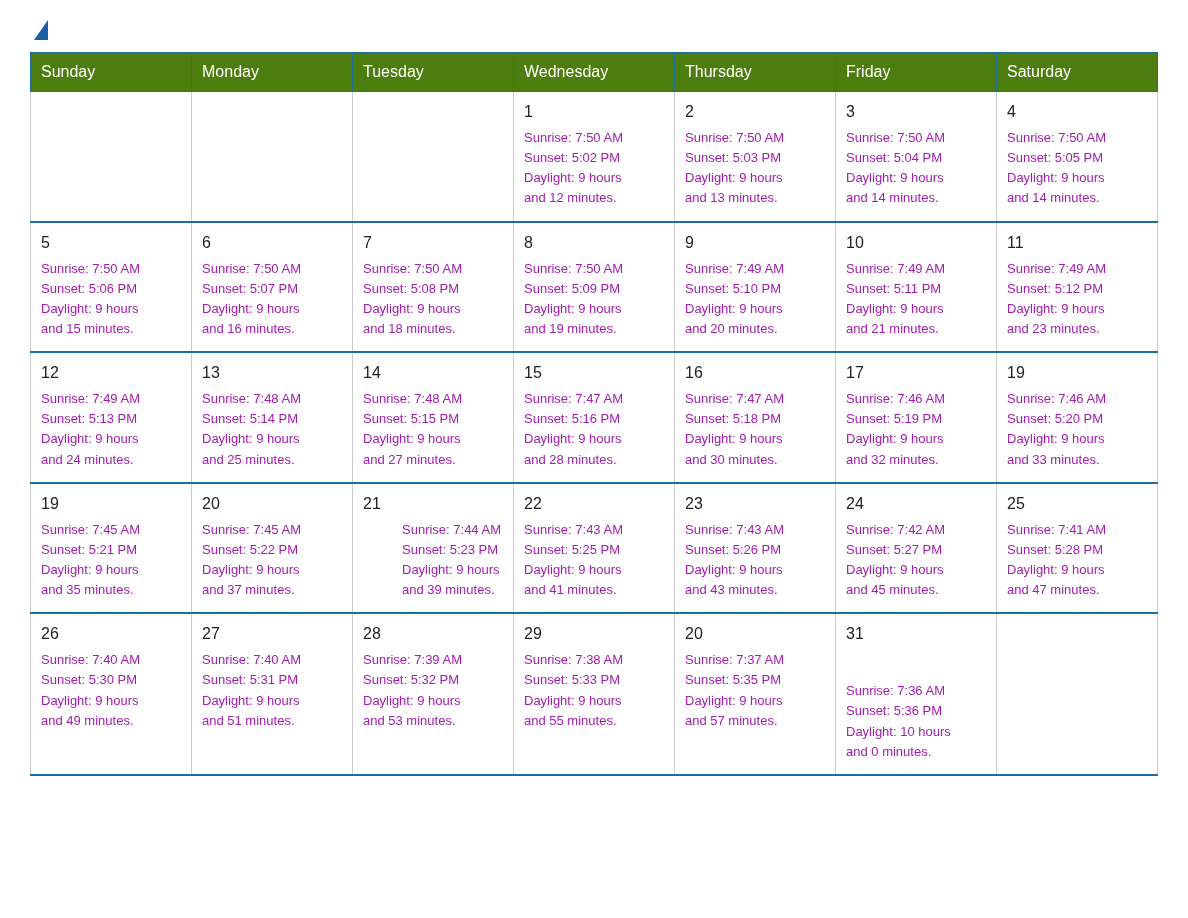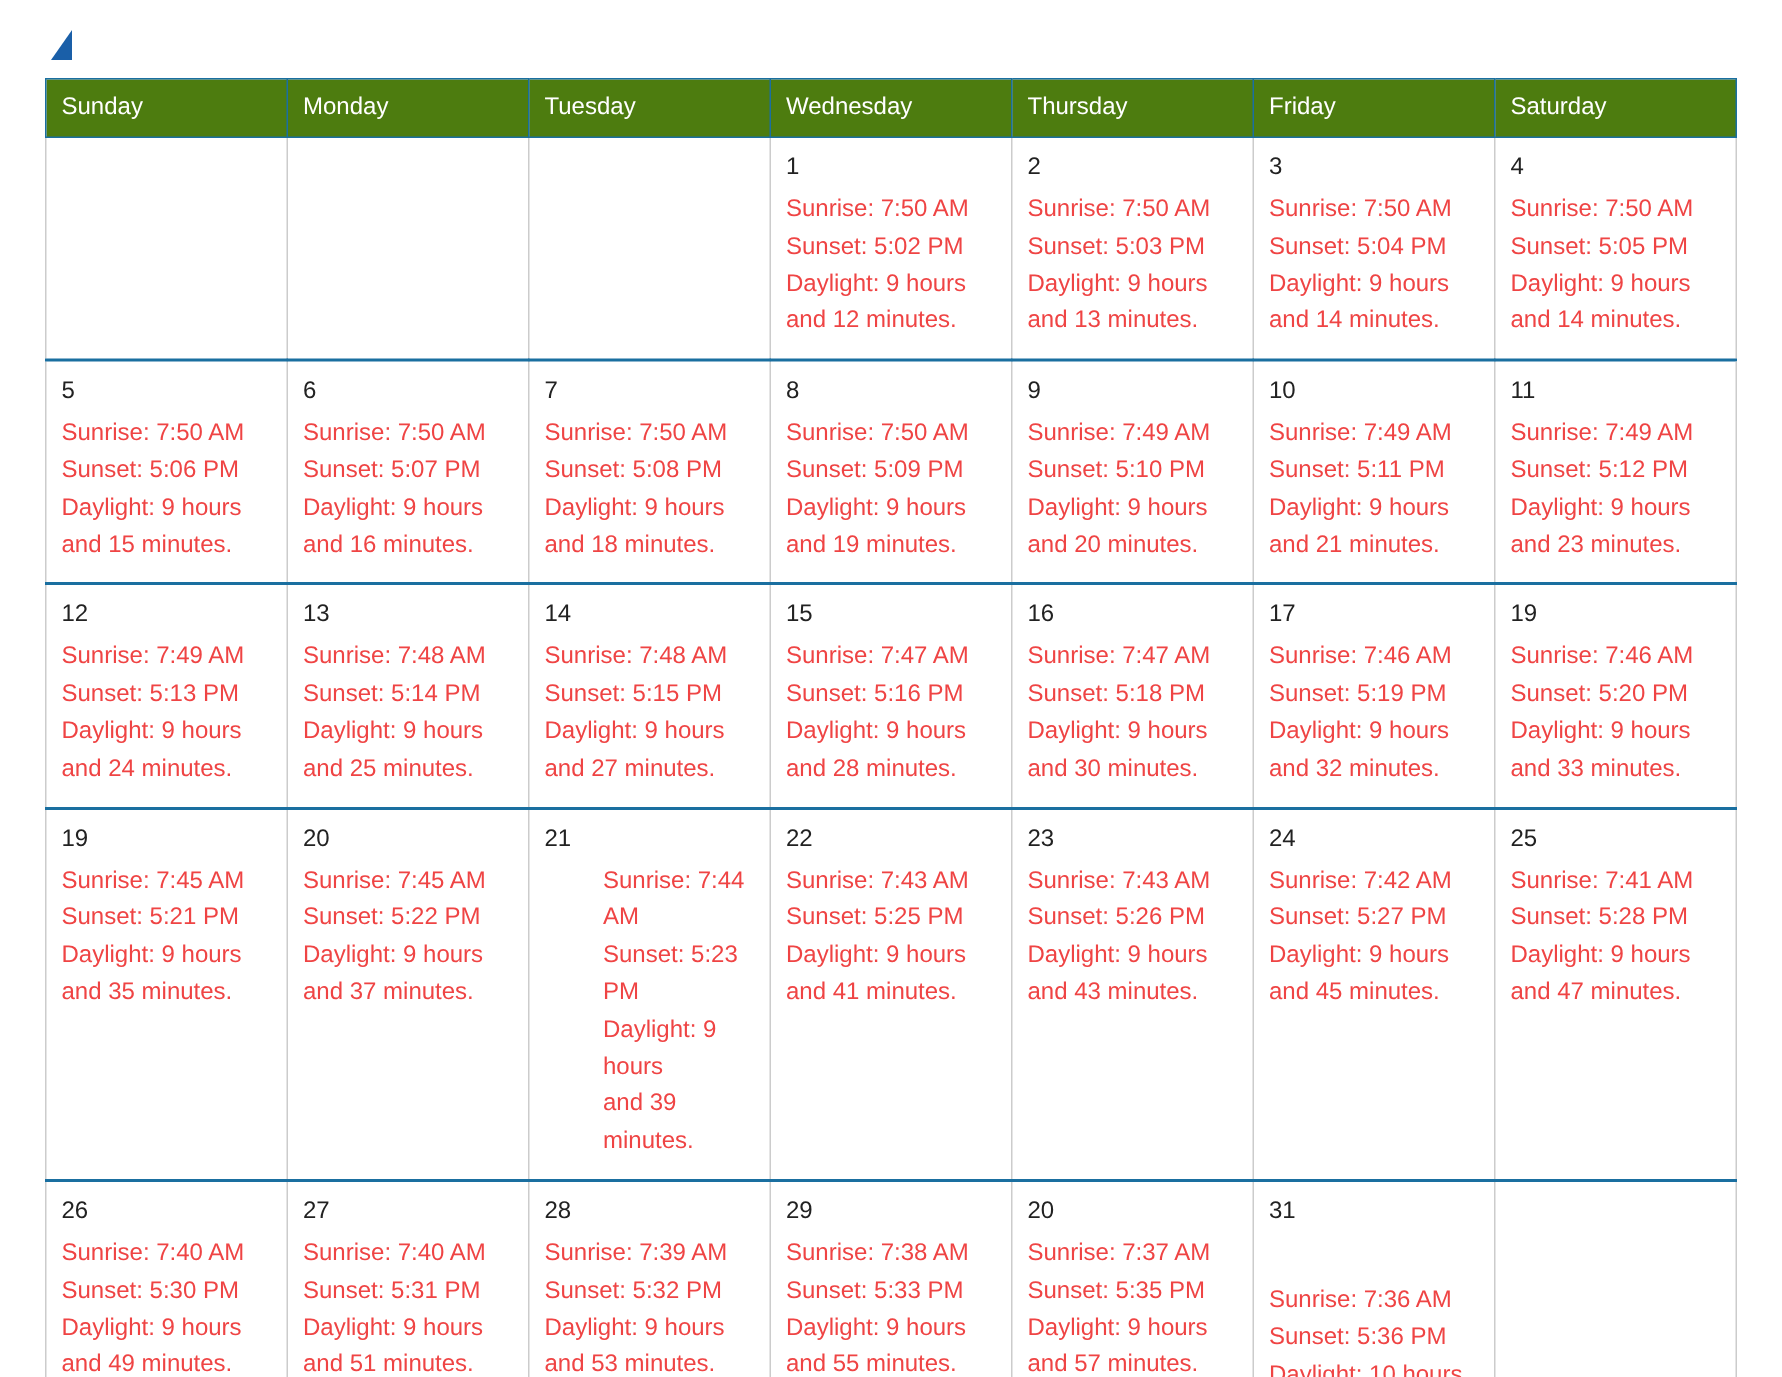--- a/index.html
+++ b/index.html
@@ -93,22 +93,22 @@
       border-left: 1px solid #ccc;
     }
     .day-num {
       font-size: 16px;
       font-weight: normal;
       color: #222;
       display: block;
       margin-bottom: 4px;
     }
     .day-info {
-      font-size: 16px;
-      color: #ef4444;
+      font-size: 13px;
+      color: #a21caf;
       line-height: 1.55;
     }
     .empty-cell {
       background: #fff;
     }
   </style>
 </head>
 <body>
 
 <div class="header-row">

